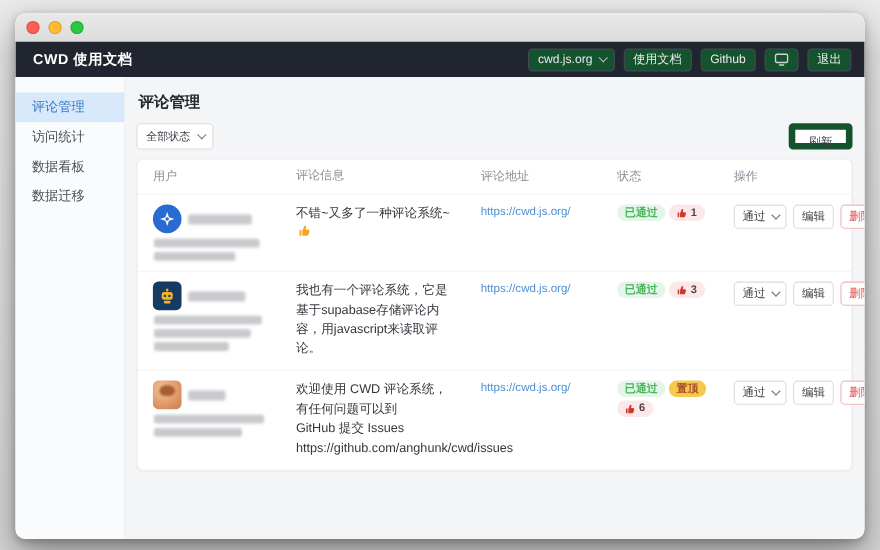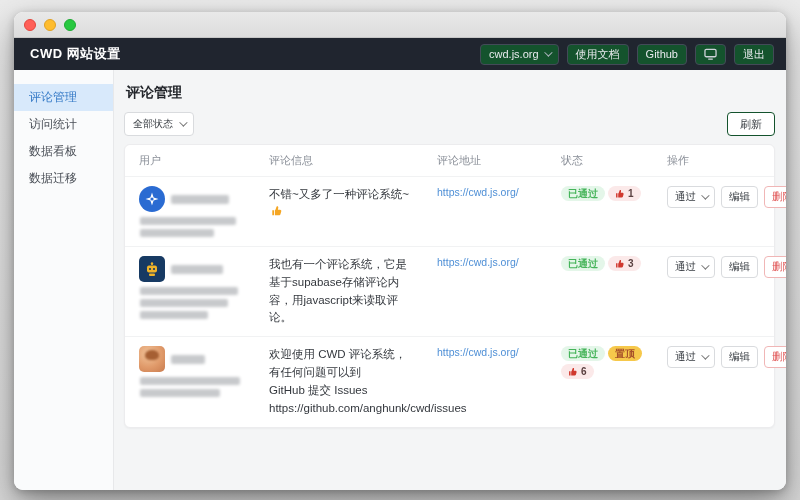--- a/index.html
+++ b/index.html
@@ -57,21 +57,21 @@
   .side-item.active { background:#d8e9fb; color:#3479c6; }
   .main { flex:1; background:#f4f5f6; padding:12px 11px 0 10px; overflow:hidden; }
   .page-title { font-size:14px; font-weight:bold; color:#23262b; margin:2px 0 10px 2px; }
   .controls { display:flex; align-items:center; margin-bottom:8px; }
   .select-box {
     background:#fff; border:1px solid #d9dbde; border-radius:4px;
     font-size:10px; color:#3c4046; padding:4px 8px; height:24px;
     display:flex; align-items:center; gap:6px; cursor:pointer;
   }
   .refresh-btn {
-    margin-left:auto; background:#fff; border:1px solid #14532d; border-radius:4px;
+    margin-left:auto; background:#fff; border:6px solid #14532d; border-radius:4px;
     font-size:11px; color:#3c4046; padding:4px 12px; height:24px; cursor:pointer;
   }
   
   .table-card {
     background:#fff; border-radius:6px; border:1px solid #ececee;
     box-shadow:0 1px 2px rgba(0,0,0,.04);
   }
   .trow { display:flex; align-items:flex-start; padding:0 2px; }
   .trow + .trow { border-top:1px solid #f1f2f3; }
   .thead { align-items:center; }
@@ -115,21 +115,21 @@
 
 <div class="window">
 
   <div class="titlebar">
     <span class="light red"></span>
     <span class="light yellow"></span>
     <span class="light green"></span>
   </div>
 
   <div class="appbar">
-    <span class="app-title">CWD 网站设置</span>
+    <span class="app-title">CWD 使用文档</span>
     <div class="appbar-right">
       <div class="appbar-btn">
         <span>cwd.js.org</span>
         <span class="chev"></span>
       </div>
       <div class="appbar-btn">
         <span>使用文档</span>
       </div>
       <div class="appbar-btn">
         <span>Github</span>

